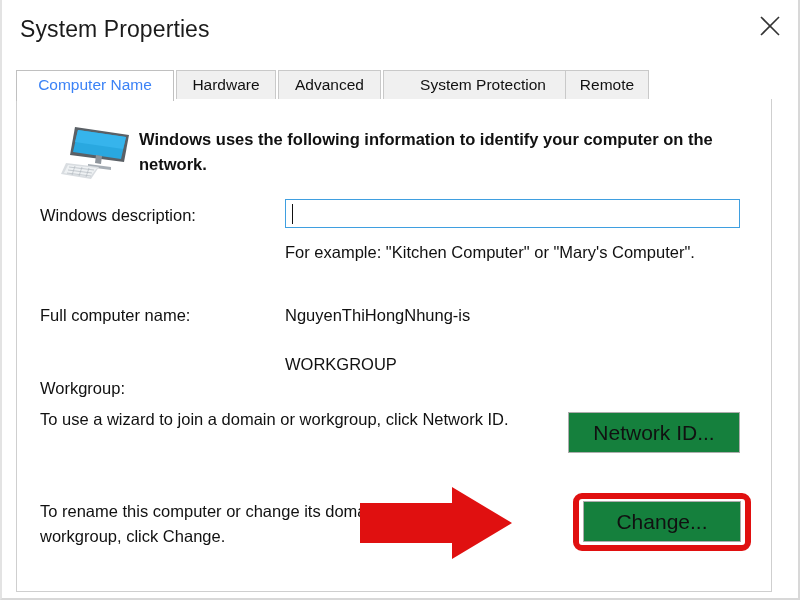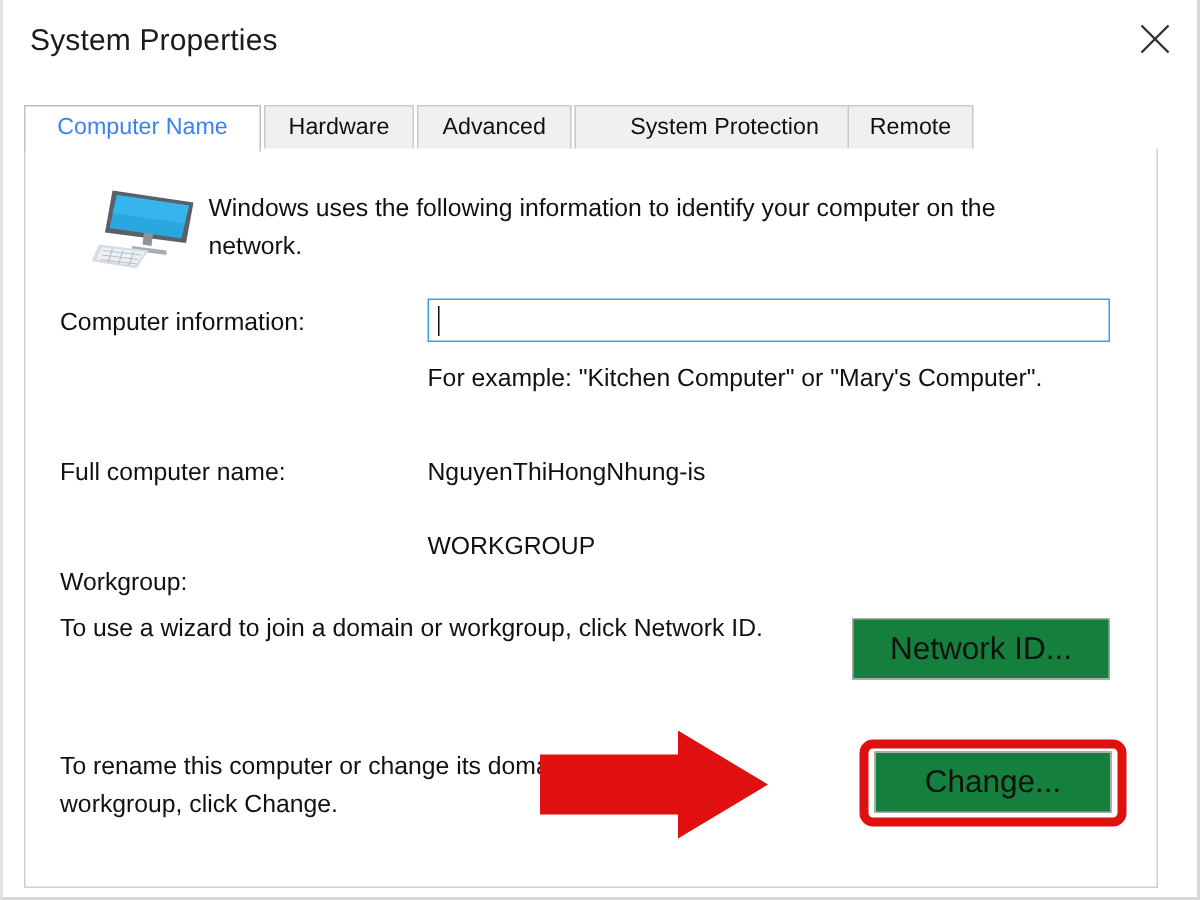--- a/index.html
+++ b/index.html
@@ -32,21 +32,21 @@
     position: absolute;
     left: 0; top: 0;
     width: 796px;
     height: 58px;
     background: #ffffff;
   }
   #title-text {
     position: absolute;
     left: 18px;
     top: 16px;
-    font-size: 20px;
+    font-size: 23px;
     color: #1b1b1b;
     letter-spacing: 0.1px;
     white-space: nowrap;
   }
   #close-button {
     position: absolute;
     left: 740px;
     top: 2px;
     width: 56px;
     height: 46px;
@@ -107,20 +107,21 @@
     height: 62px;
   }
   #intro-text {
     position: absolute;
     left: 122px;
     top: 28px;
     width: 590px;
     font-size: 16.5px;
     line-height: 25px;
     color: #111111;
+    font-weight: bold;
   }
 
   .field-label {
     position: absolute;
     font-size: 16.5px;
     color: #111111;
     white-space: nowrap;
   }
   .field-value {
     position: absolute;
@@ -258,21 +259,21 @@
           <line x1="6" y1="52" x2="30" y2="55"></line>
           <line x1="14" y1="45" x2="11" y2="54"></line>
           <line x1="21" y1="46" x2="18" y2="55"></line>
           <line x1="28" y1="47" x2="25" y2="56"></line>
         </g>
       </svg>
     </div>
 
     <div id="intro-text">Windows uses the following information to identify your computer on the network.</div>
 
-    <div class="field-label" id="desc-label">Computer information:</div>
+    <div class="field-label" id="desc-label">Windows description:</div>
     <input id="desc-input" type="text" value="" style="">
     <div id="desc-caret"></div>
 
     <div id="example-text">For example: "Kitchen Computer" or "Mary's Computer".</div>
 
     <div class="field-label" id="fullname-label">Full computer name:</div>
     <div class="field-value" id="fullname-value">NguyenThiHongNhung-is</div>
 
     <div class="field-label" id="workgroup-label">Workgroup:</div>
     <div class="field-value" id="workgroup-value">WORKGROUP</div>

